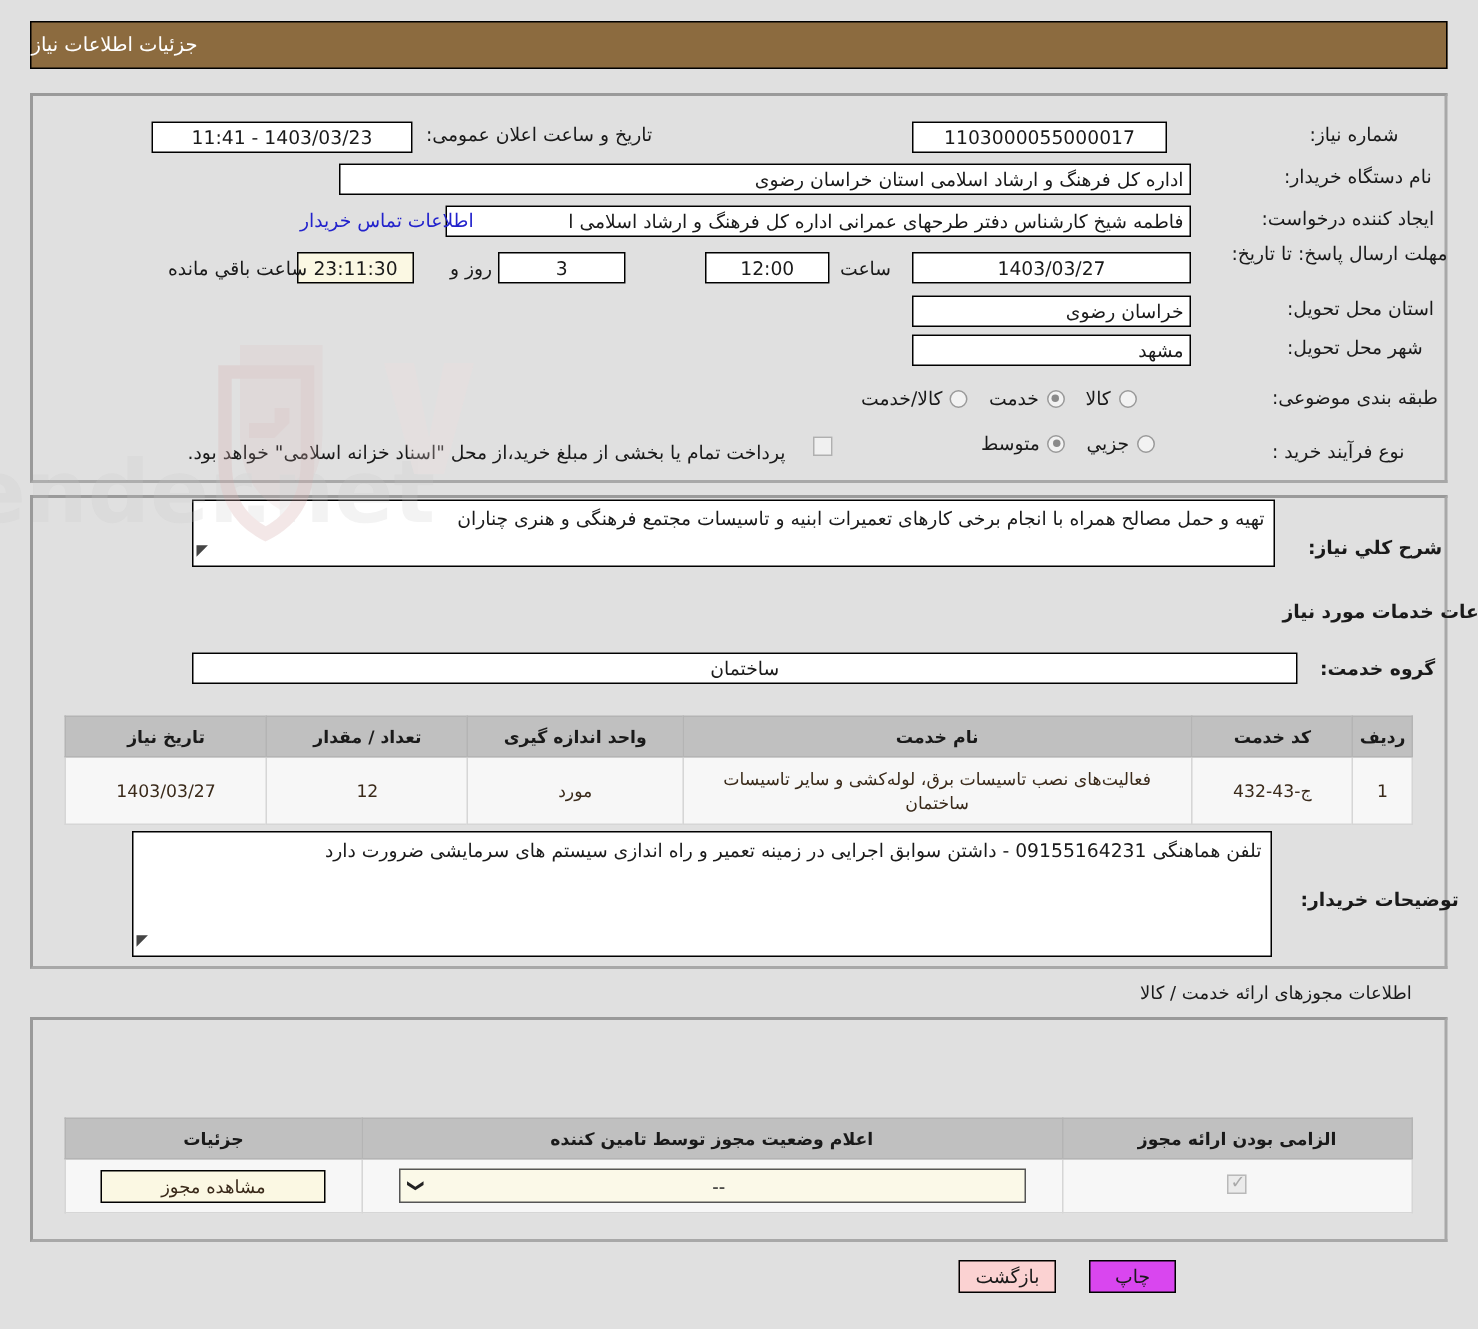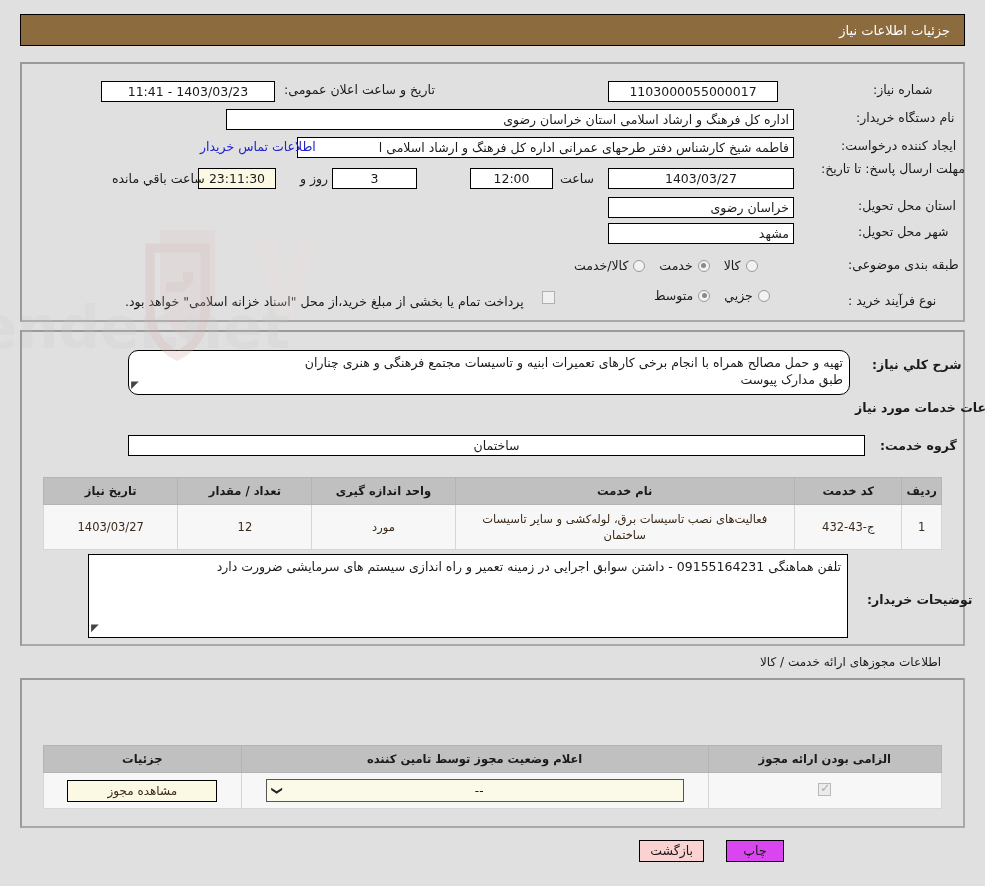--- a/index.html
+++ b/index.html
@@ -22,21 +22,21 @@
     position: absolute;
     left: 20px;
     top: 14px;
     width: 945px;
     height: 32px;
     background: #8c6b3f;
     border: 1px solid #000;
     box-sizing: border-box;
     display: flex;
     align-items: center;
-    justify-content: flex-start;
+    justify-content: flex-end;
     padding-right: 14px;
   }
   .header-title {
     color: #ffffff;
     font-size: 13px;
     font-weight: normal;
     letter-spacing: 0;
   }
 
   
@@ -350,23 +350,22 @@
       <span class="radio on"></span>
       <span class="radio-lbl">متوسط</span>
     </div>
 
   <span class="checkbox" style="position:absolute; left:542px; top:291px;"></span>
   <span class="lbl" style="position:absolute; left:125px; top:294px;text-align:center;">پرداخت تمام یا بخشی از مبلغ خرید،از محل "اسناد خزانه اسلامی" خواهد بود.</span>
 
   <div class="panel" id="panel-mid"></div>
 
   <span class="lbl-b" style="position:absolute; left:872px; top:357px;">شرح کلي نياز:</span>
-  <div class="ta" style="position:absolute; left:128px; top:350px; width:722px; height:45px;border-radius:10px;">
+  <div class="ta" style="position:absolute; left:128px; top:333px; width:722px; height:45px;">
     <div>تهیه و حمل مصالح همراه با انجام برخی کارهای تعمیرات ابنیه و تاسیسات مجتمع فرهنگی و هنری چناران</div>
-    <div>طبق مدارک پیوست</div>
     <span class="grip">◥</span>
   </div>
 
   <span class="sec-title" style="left:855px; top:400px;">اطلاعات خدمات مورد نیاز</span>
 
   <span class="lbl-b" style="position:absolute; left:880px; top:438px;">گروه خدمت:</span>
   <div class="fld right" style="position:absolute; left:128px; top:435px; width:737px;text-align:center;">ساختمان</div>
 
   <table class="grid" id="services-table" style="left:43px; top:477px; width:899px;">
     <thead>

